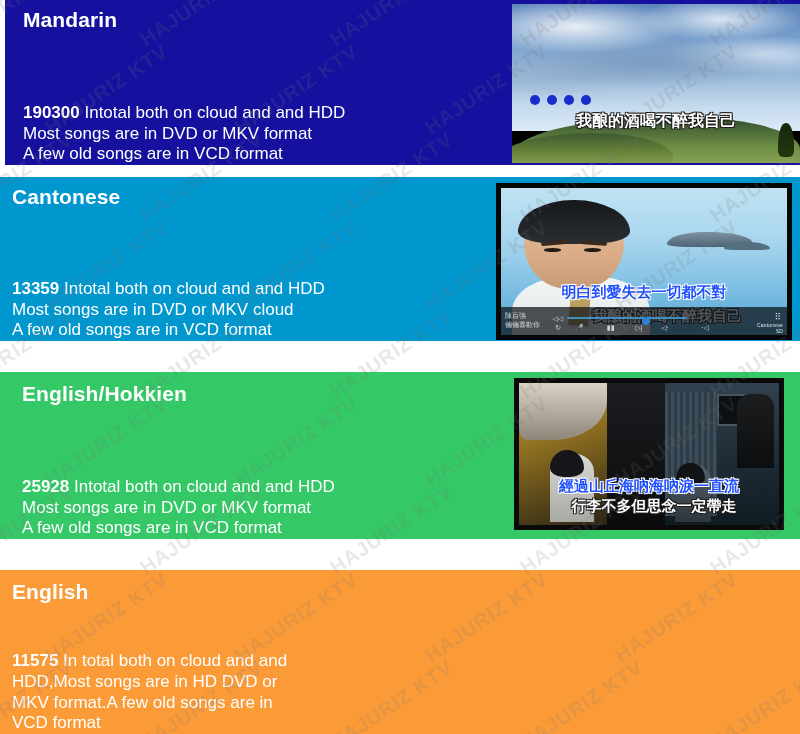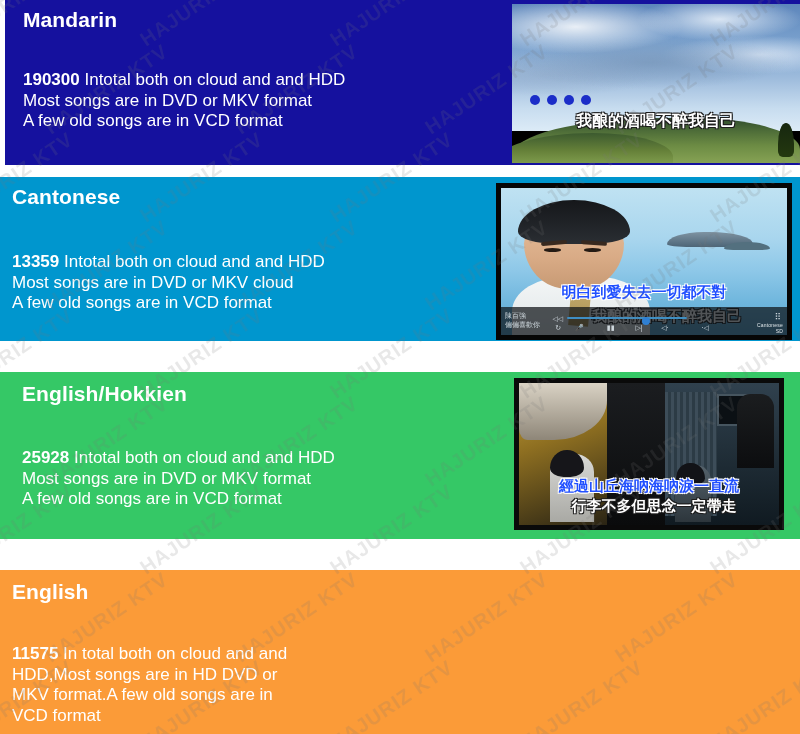--- a/index.html
+++ b/index.html
@@ -15,21 +15,21 @@
   #page { position: relative; width: 800px; height: 734px; background:#fff; }
 
   
   .section { position: absolute; left: 0; width: 800px; overflow: hidden; }
 
   .band {
     position: absolute;
     top: 0; bottom: 0;
     display: flex;
     flex-direction: column;
-    justify-content: flex-start;
+    justify-content: space-between;
     color: #ffffff;
   }
 
   .lang-title {
     font-weight: bold;
     font-size: 21px;
     line-height: 1.1;
     letter-spacing: .1px;
     white-space: nowrap;
   }

